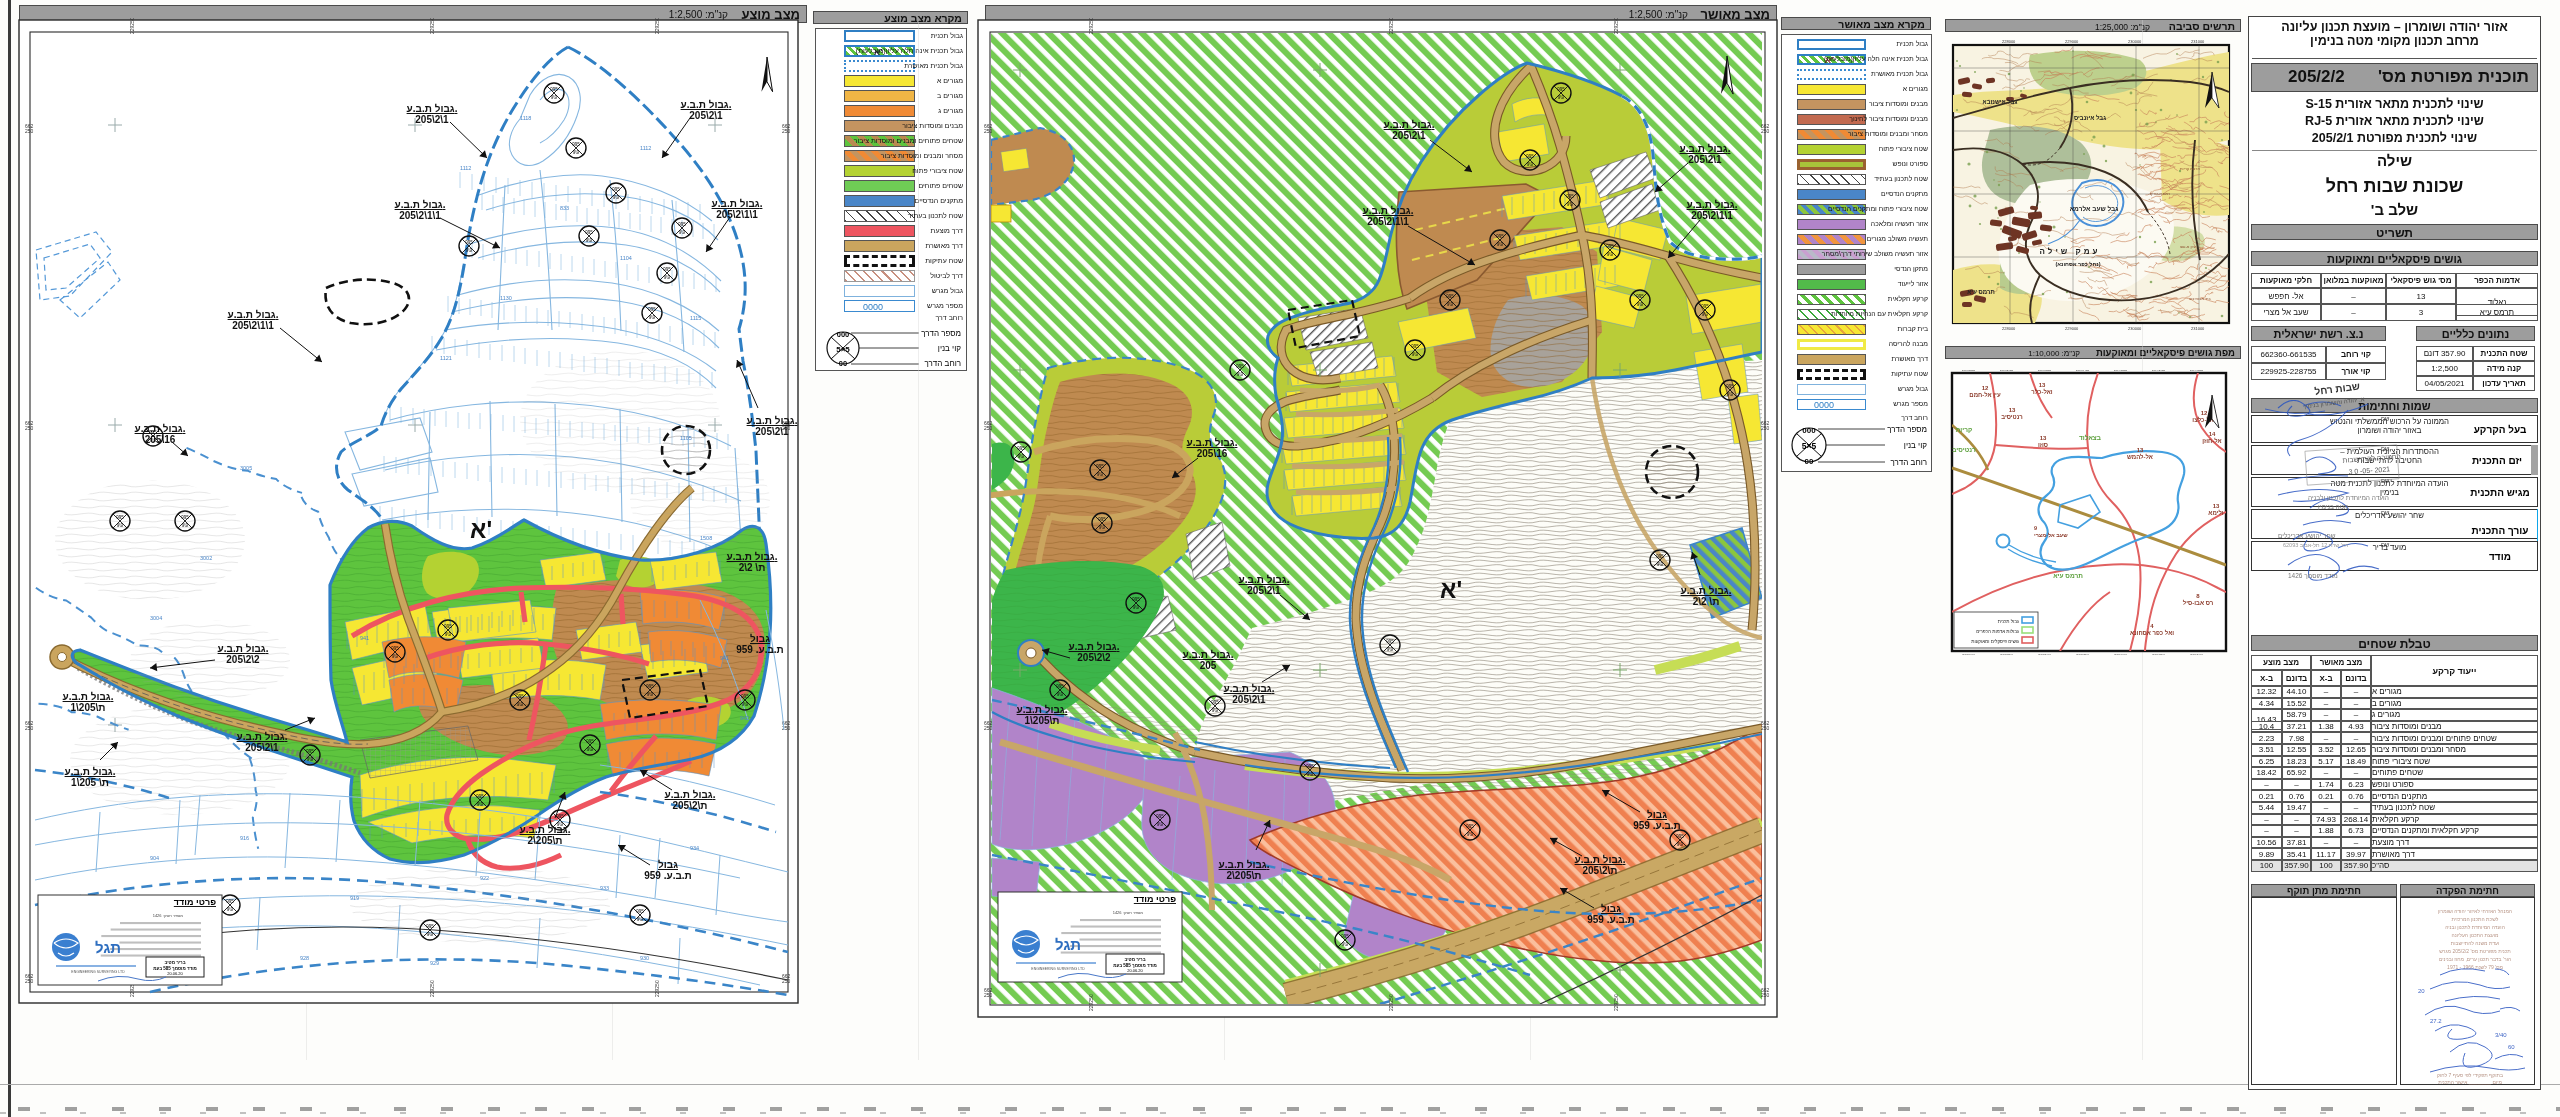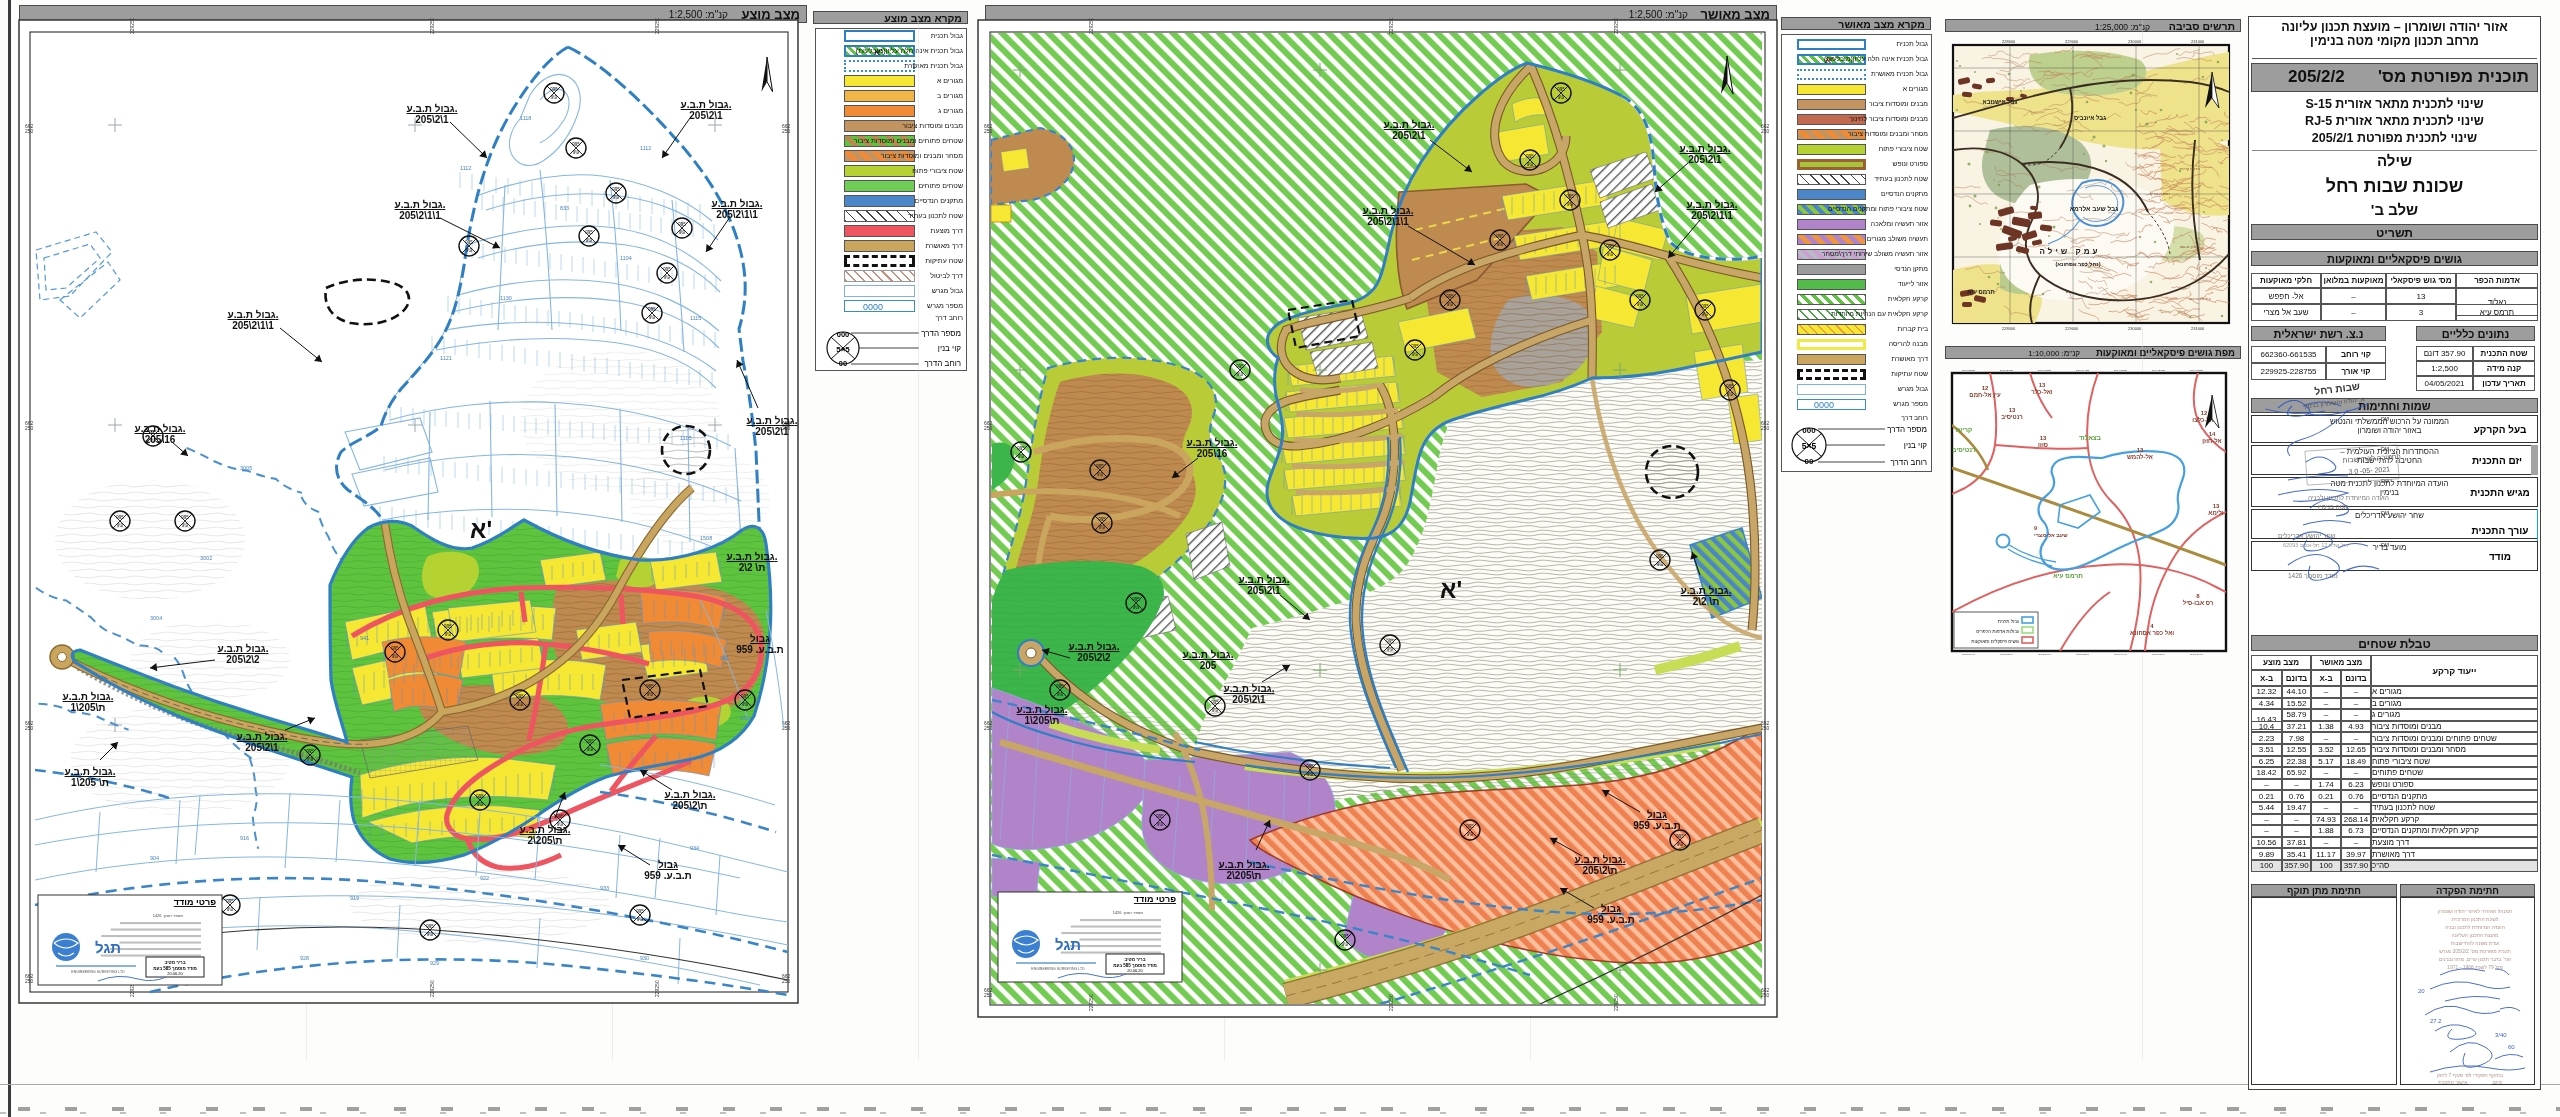--- a/index.html
+++ b/index.html
@@ -2142,21 +2142,21 @@
 <div class="cell" style="left:2282px;top:732.4000000000001px;width:29px;height:11.6px;">7.98</div>
 <div class="cell" style="left:2311px;top:732.4000000000001px;width:30px;height:11.6px;">–</div>
 <div class="cell" style="left:2341px;top:732.4000000000001px;width:30px;height:11.6px;">–</div>
 <div class="cell" style="left:2371px;top:732.4000000000001px;width:167px;height:11.6px;justify-content:flex-end;padding-left:0;padding-right:4px;direction:rtl;font-size:8px;">שטחים פתוחים ומבנים ומוסדות ציבור</div>
 <div class="cell" style="left:2251px;top:744.0000000000001px;width:31px;height:11.6px;">3.51</div>
 <div class="cell" style="left:2282px;top:744.0000000000001px;width:29px;height:11.6px;">12.55</div>
 <div class="cell" style="left:2311px;top:744.0000000000001px;width:30px;height:11.6px;">3.52</div>
 <div class="cell" style="left:2341px;top:744.0000000000001px;width:30px;height:11.6px;">12.65</div>
 <div class="cell" style="left:2371px;top:744.0000000000001px;width:167px;height:11.6px;justify-content:flex-end;padding-left:0;padding-right:4px;direction:rtl;font-size:8px;">מסחר ומבנים ומוסדות ציבור</div>
 <div class="cell" style="left:2251px;top:755.6000000000001px;width:31px;height:11.6px;">6.25</div>
-<div class="cell" style="left:2282px;top:755.6000000000001px;width:29px;height:11.6px;">22.38</div>
+<div class="cell" style="left:2282px;top:755.6000000000001px;width:29px;height:11.6px;">18.23</div>
 <div class="cell" style="left:2311px;top:755.6000000000001px;width:30px;height:11.6px;">5.17</div>
 <div class="cell" style="left:2341px;top:755.6000000000001px;width:30px;height:11.6px;">18.49</div>
 <div class="cell" style="left:2371px;top:755.6000000000001px;width:167px;height:11.6px;justify-content:flex-end;padding-left:0;padding-right:4px;direction:rtl;font-size:8px;">שטח ציבורי פתוח</div>
 <div class="cell" style="left:2251px;top:767.2000000000002px;width:31px;height:11.6px;">18.42</div>
 <div class="cell" style="left:2282px;top:767.2000000000002px;width:29px;height:11.6px;">65.92</div>
 <div class="cell" style="left:2311px;top:767.2000000000002px;width:30px;height:11.6px;">–</div>
 <div class="cell" style="left:2341px;top:767.2000000000002px;width:30px;height:11.6px;">–</div>
 <div class="cell" style="left:2371px;top:767.2000000000002px;width:167px;height:11.6px;justify-content:flex-end;padding-left:0;padding-right:4px;direction:rtl;font-size:8px;">שטחים פתוחים</div>
 <div class="cell" style="left:2251px;top:778.8000000000002px;width:31px;height:11.6px;">–</div>
 <div class="cell" style="left:2282px;top:778.8000000000002px;width:29px;height:11.6px;">–</div>

